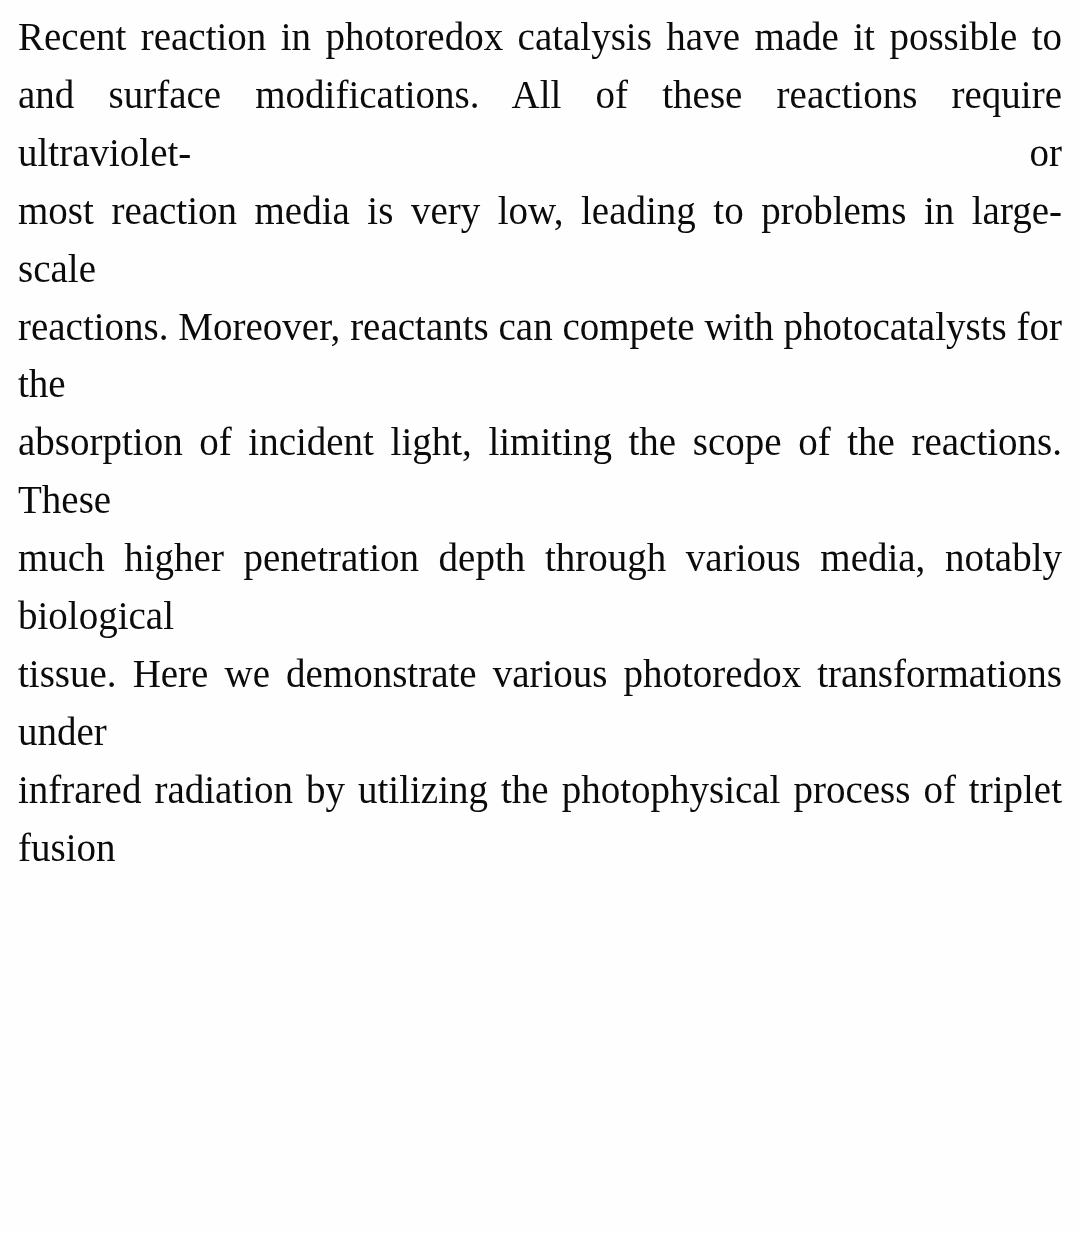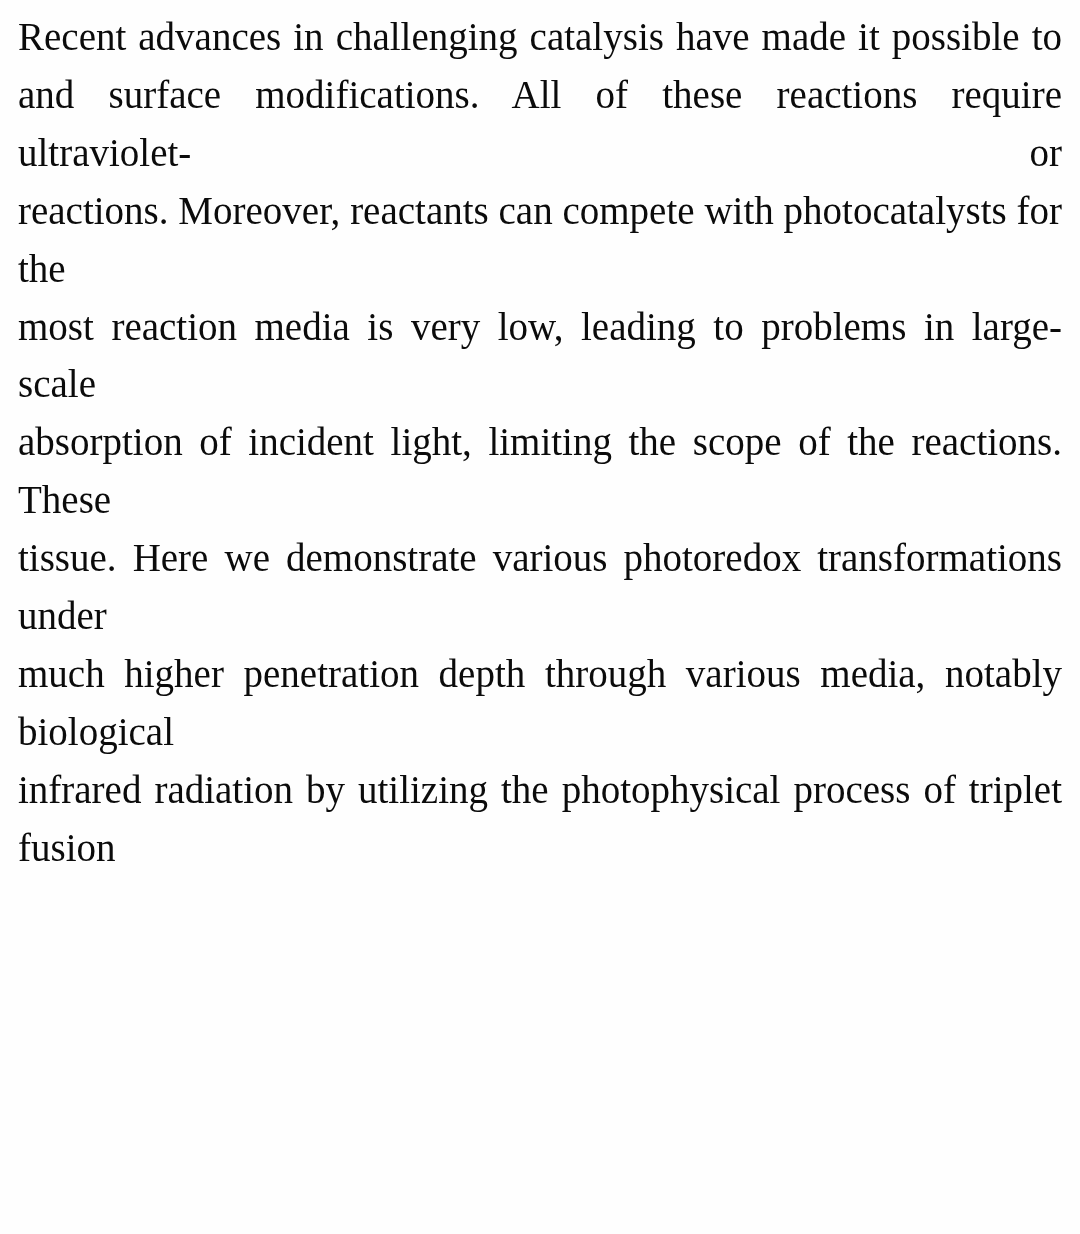--- a/index.html
+++ b/index.html
@@ -30,22 +30,22 @@
     text-align-last: justify;
     white-space: normal;
     width: 100%;
   }
 </style>
 </head>
 <body>
 
 <div class="page">
   <div class="abstract-text">
-      <div class="line">Recent advances in challenging catalysis have made it possible to</div>
+      <div class="line">Recent reaction in photoredox catalysis have made it possible to</div>
       <div class="line">and surface modifications. All of these reactions require ultraviolet- or</div>
+      <div class="line">most reaction media is very low, leading to problems in large-scale</div>
       <div class="line">reactions. Moreover, reactants can compete with photocatalysts for the</div>
-      <div class="line">most reaction media is very low, leading to problems in large-scale</div>
       <div class="line">absorption of incident light, limiting the scope of the reactions. These</div>
+      <div class="line">much higher penetration depth through various media, notably biological</div>
       <div class="line">tissue. Here we demonstrate various photoredox transformations under</div>
-      <div class="line">much higher penetration depth through various media, notably biological</div>
       <div class="line">infrared radiation by utilizing the photophysical process of triplet fusion</div>
     </div>
 </div>
 
 </body></html>

